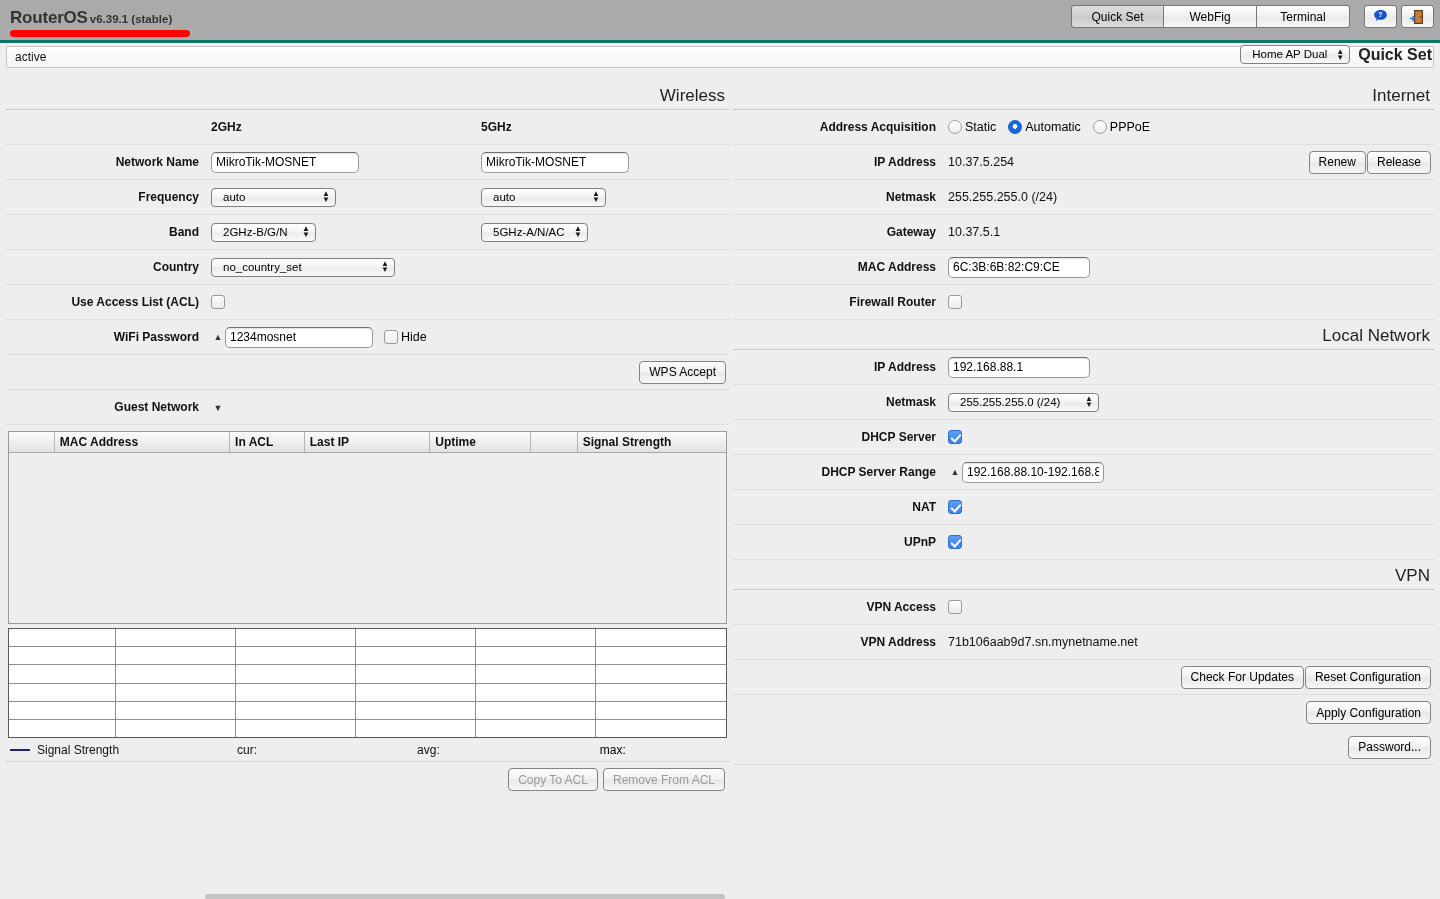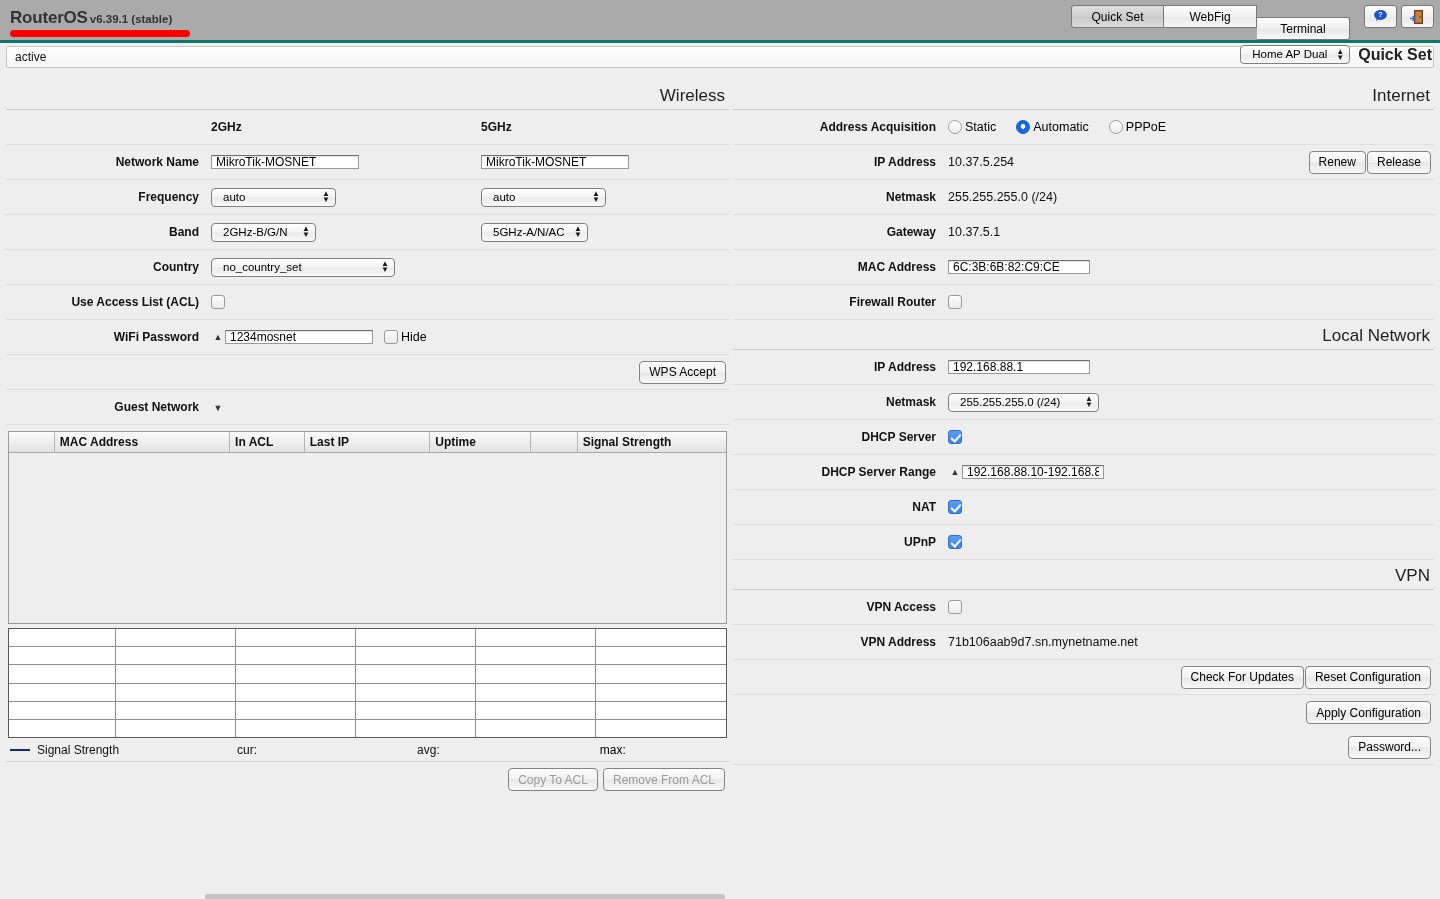--- a/index.html
+++ b/index.html
@@ -58,21 +58,21 @@
     border-left-width: 0;
     font-size: 12px;
     color: #000;
     display: flex;
     align-items: center;
     justify-content: center;
     cursor: pointer;
     font-family: "Liberation Sans", sans-serif;
   }
   .navbtn:first-child { border-left-width: 1px; border-radius: 3px 0 0 3px; }
-  .navbtn:last-child { border-radius: 0 3px 3px 0; margin-top: 12px; }
+  .navbtn:last-child { border-radius: 0 3px 3px 0; }
   .navbtn.active {
     background: linear-gradient(to bottom, #dedede 0%, #cfcfcf 50%, #c8c8c8 51%, #dcdcdc 100%);
     font-weight: normal;
   }
 
   #iconbtns {
     position: absolute;
     right: 6px; top: 5px;
     display: flex;
     gap: 4px;
@@ -188,29 +188,29 @@
   .colB { width: 270px; }
 
   .hdrcol {
     font-size: 12px;
     font-weight: bold;
     color: #111;
   }
 
   
   .tinput {
-    height: 14px;
+    height: 21px;
     border: 1px solid #999;
     border-top-color: #707070;
     background: #fff;
     font-size: 12px;
     font-family: "Liberation Sans", sans-serif;
     padding: 0 4px;
     color: #000;
-    border-radius: 0;
+    border-radius: 5px;
     box-shadow: inset 0 1px 1px rgba(0,0,0,0.12);
   }
 
   
   .cbx {
     -webkit-appearance: none;
     appearance: none;
     width: 14px; height: 14px;
     border: 1px solid #9a9a9a;
     border-radius: 3px;
@@ -244,21 +244,21 @@
     background: linear-gradient(to bottom, #ffffff, #ededed);
     cursor: pointer;
     margin: 0 2px 0 0;
     vertical-align: middle;
     position: relative;
   }
   .rdo:checked {
     background: radial-gradient(circle at 50% 45%, #ffffff 0 2.2px, #1668e3 2.6px 100%);
     border-color: #1558c4;
   }
-  .radiogrp { display: flex; align-items: center; gap: 20px; }
+  .radiogrp { display: flex; align-items: center; gap: 12px; }
   .radiogrp label {
     display: flex; align-items: center;
     font-size: 12.5px;
     cursor: pointer;
     gap: 1px;
   }
 
   
   .btn {
     height: 23px;

